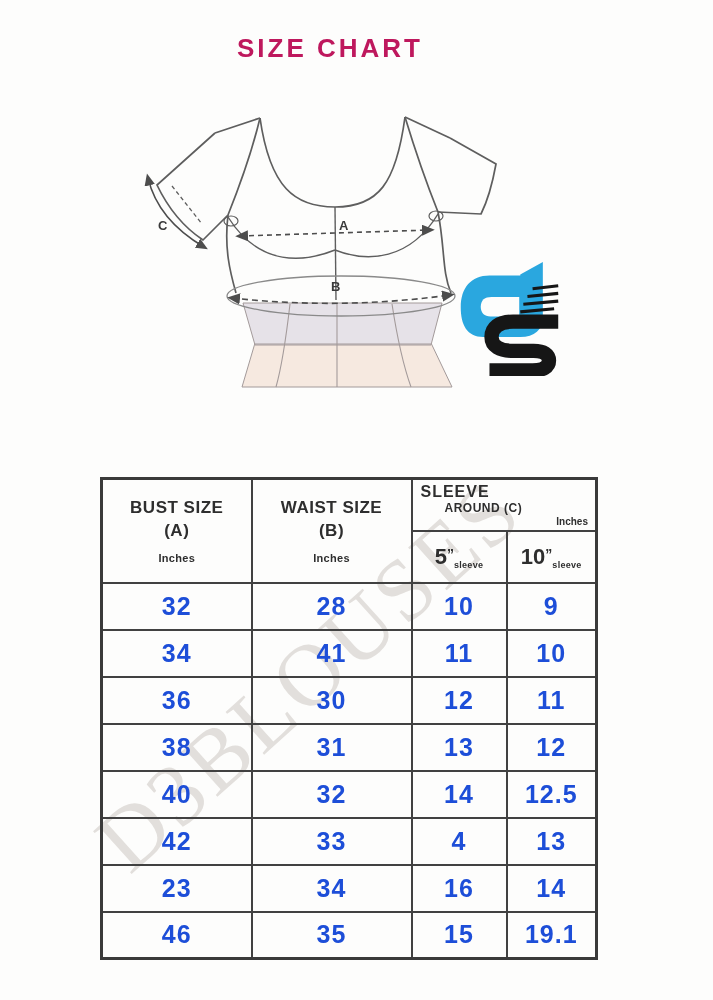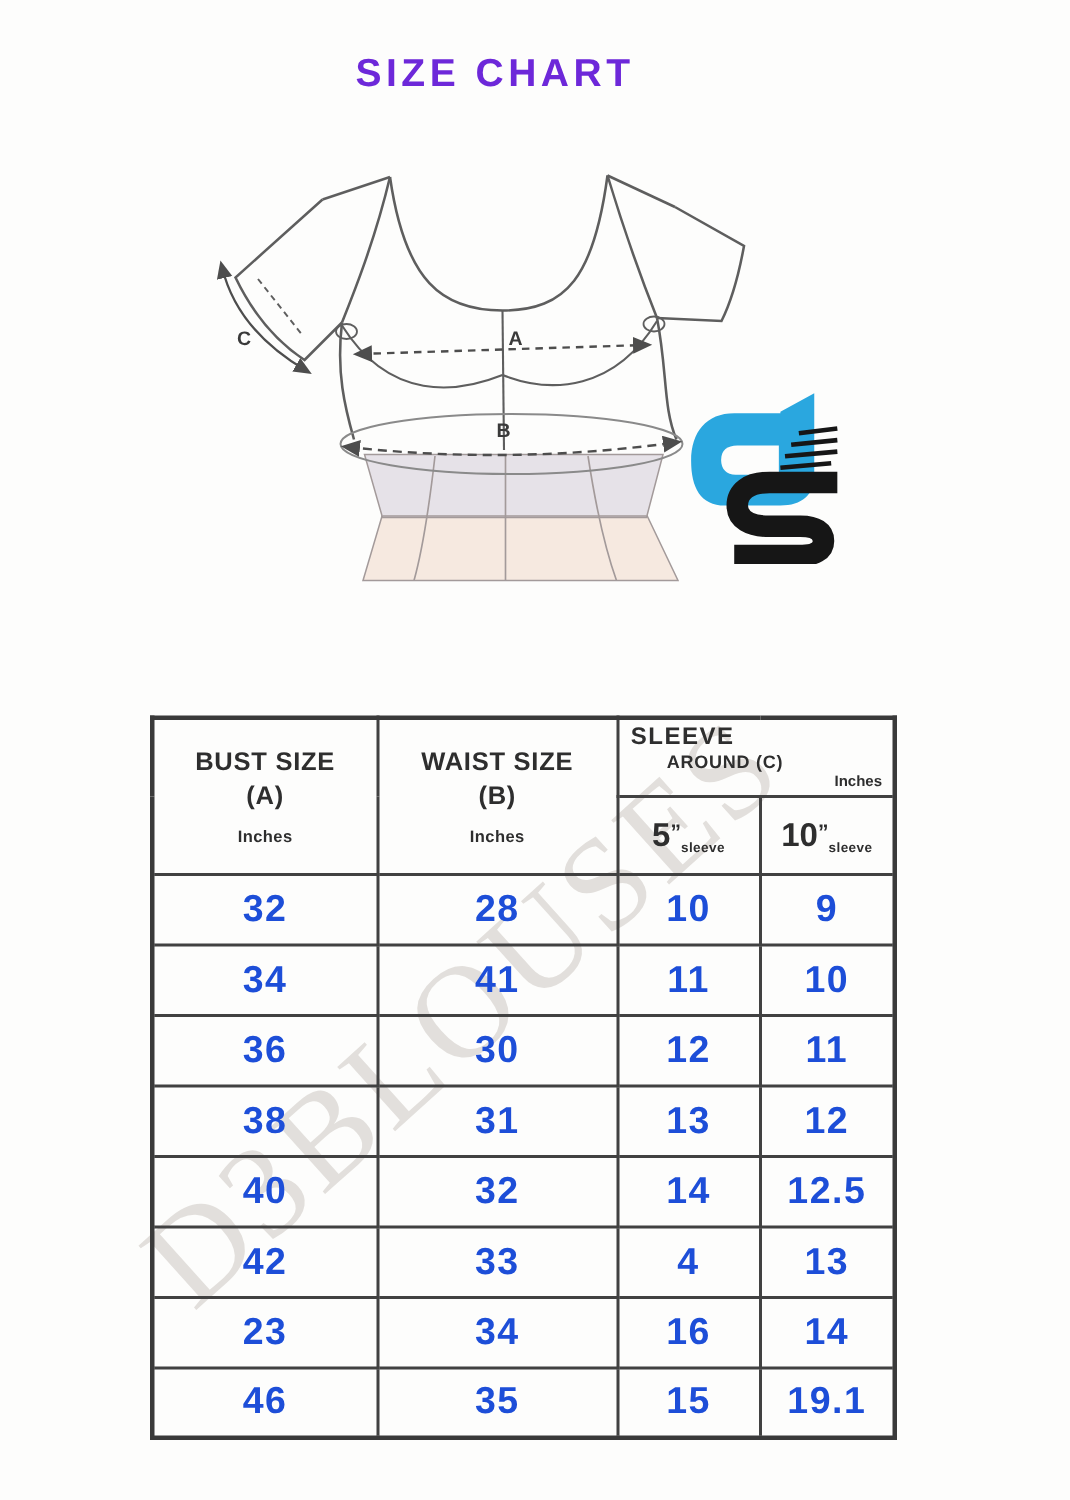--- a/index.html
+++ b/index.html
@@ -4,21 +4,21 @@
 <style>
   * { margin:0; padding:0; box-sizing:border-box; }
   html,body { background:#ffffff; font-family:"Liberation Sans", sans-serif; }
   .page {
     position:relative; width:713px; height:1000px;
     background:#fdfdfc; overflow:hidden; color:#2c2c2c;
   }
   .title {
     position:absolute; top:33px; left:0; width:660px;
     text-align:center; font-size:26px; font-weight:bold;
-    letter-spacing:3px; color:#6d28d9;
+    letter-spacing:3px; color:#be185d;
   }
   .diagram-wrap { position:absolute; left:130px; top:100px; width:400px; height:300px; }
   .logo-wrap { position:absolute; left:458px; top:258px; width:104px; height:118px; }
   .watermark {
     position:absolute; left:-48px; top:622px; width:726px; height:120px;
     text-align:center; white-space:nowrap;
     font-family:"Liberation Serif", serif;
     font-size:88px; letter-spacing:4px;
     color:rgba(166,156,146,0.30);
     transform:rotate(-42deg);

